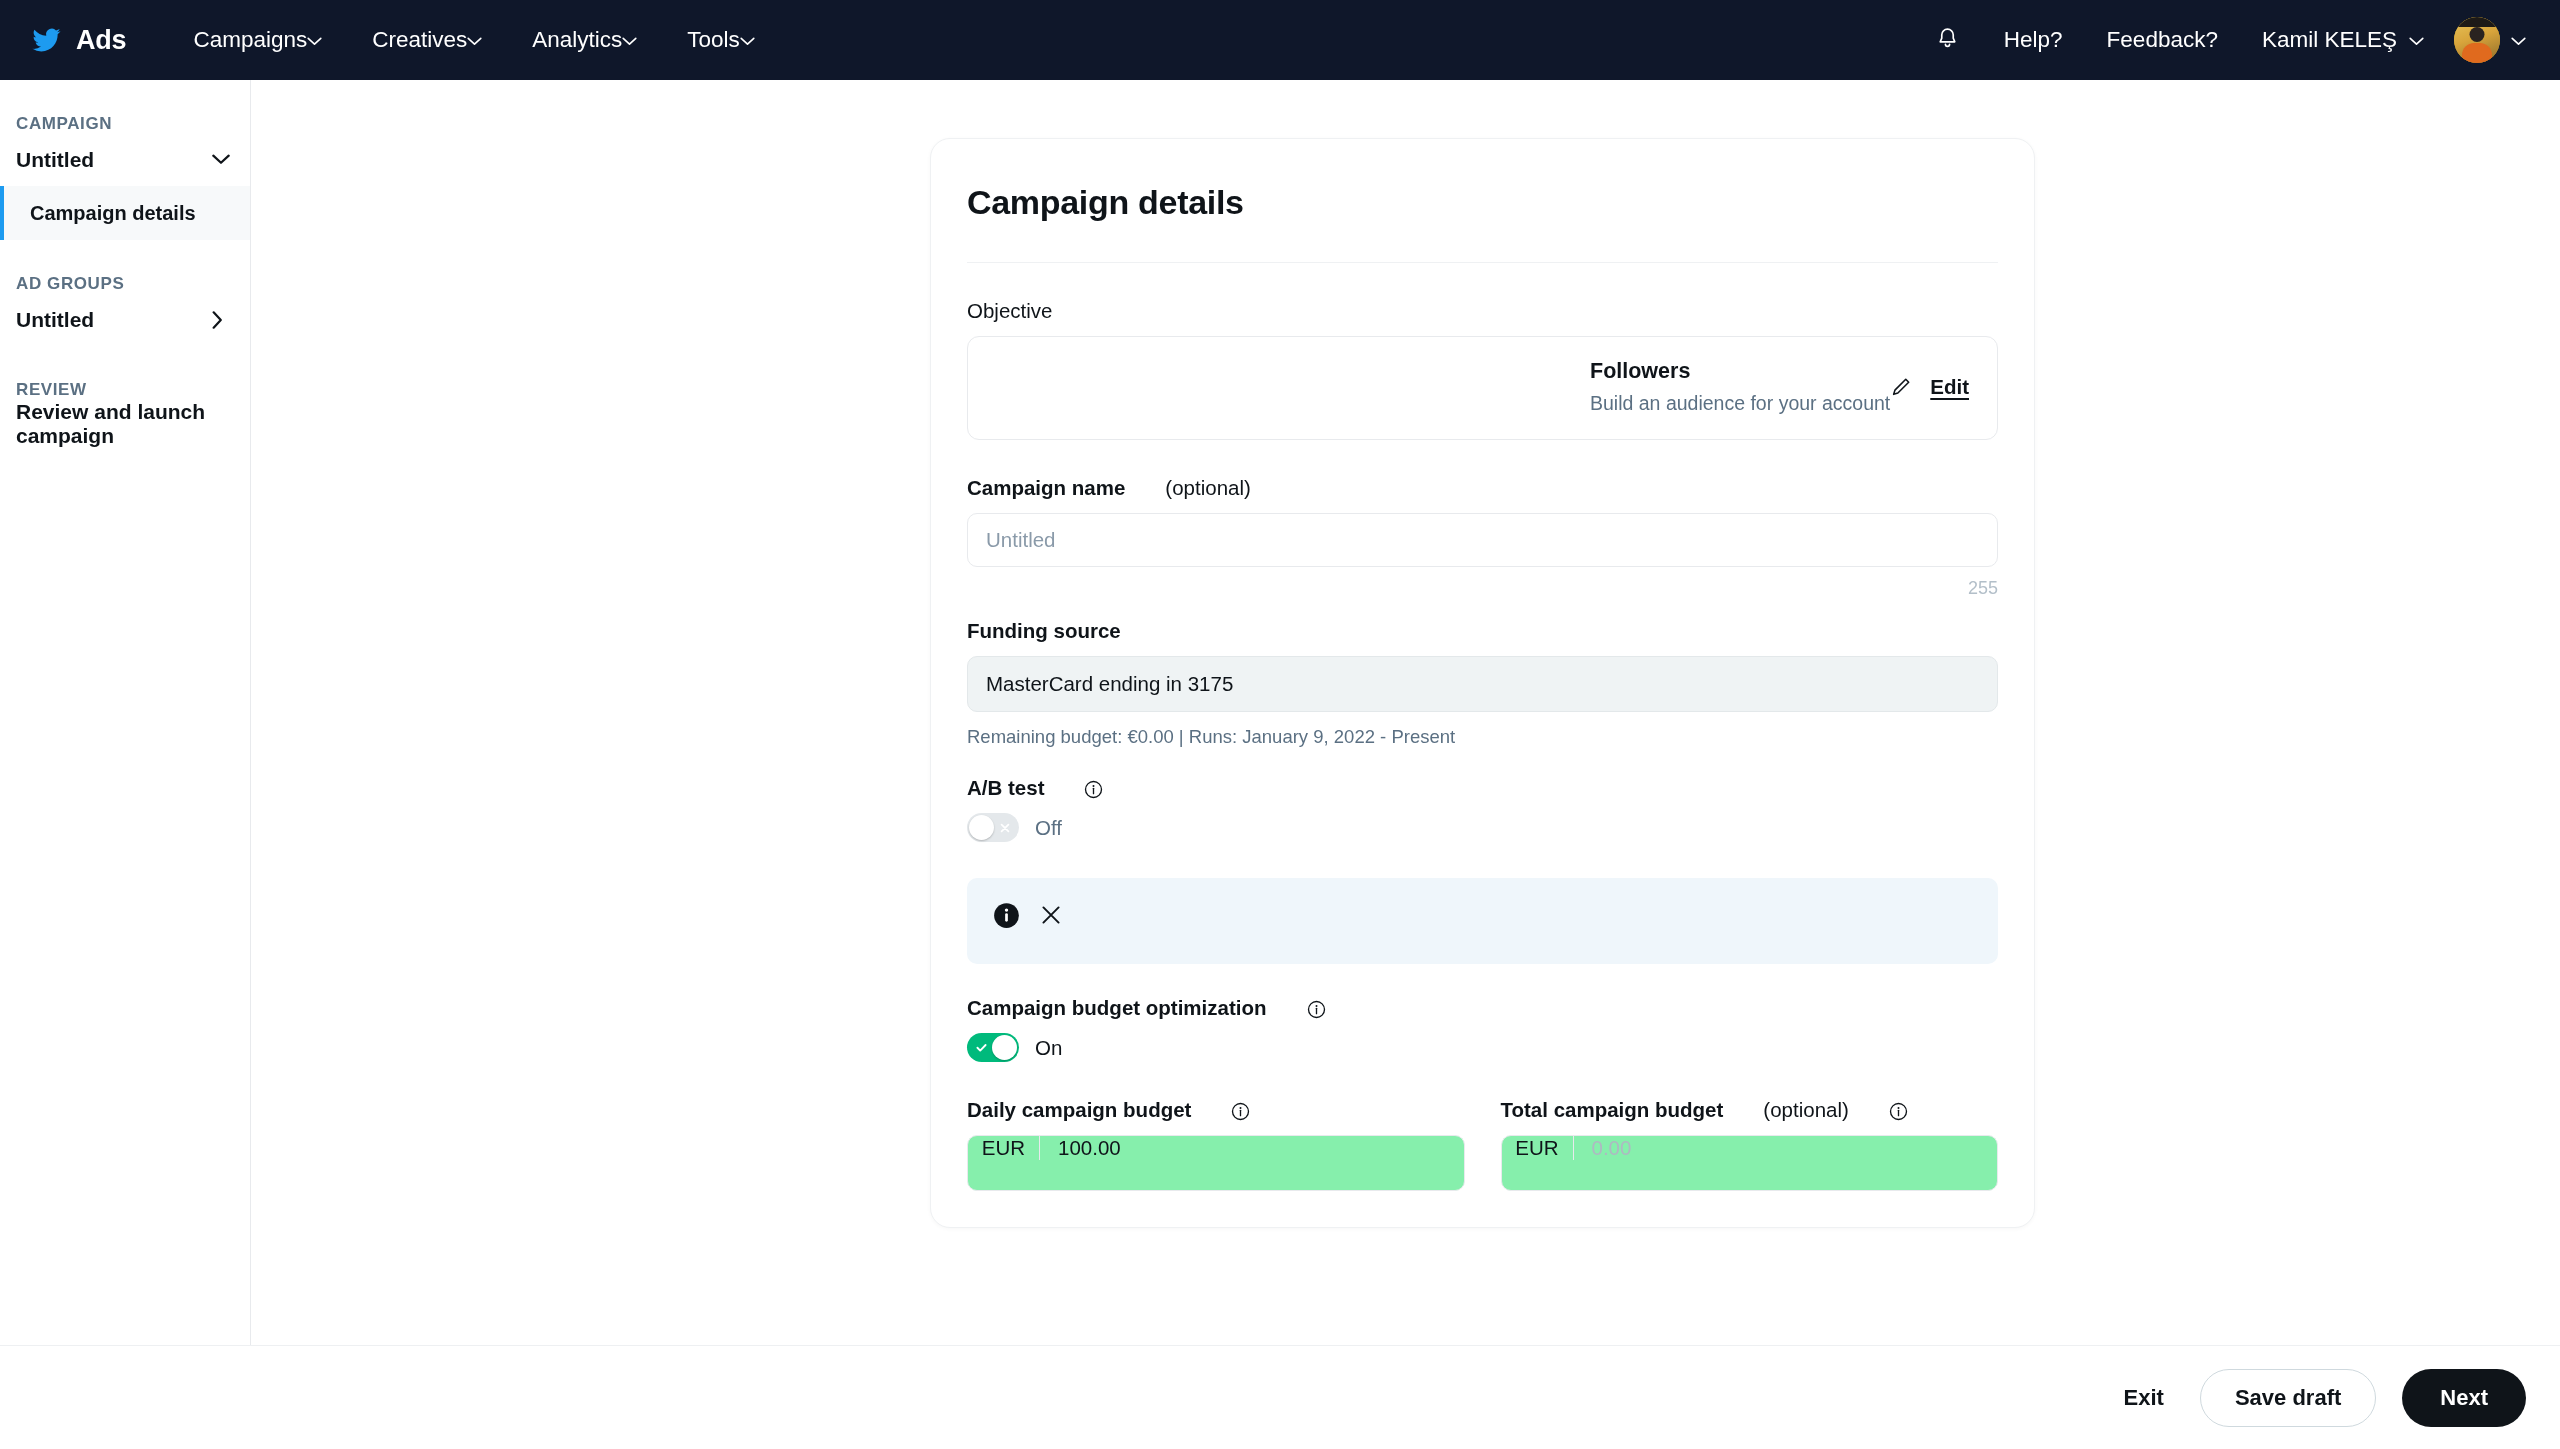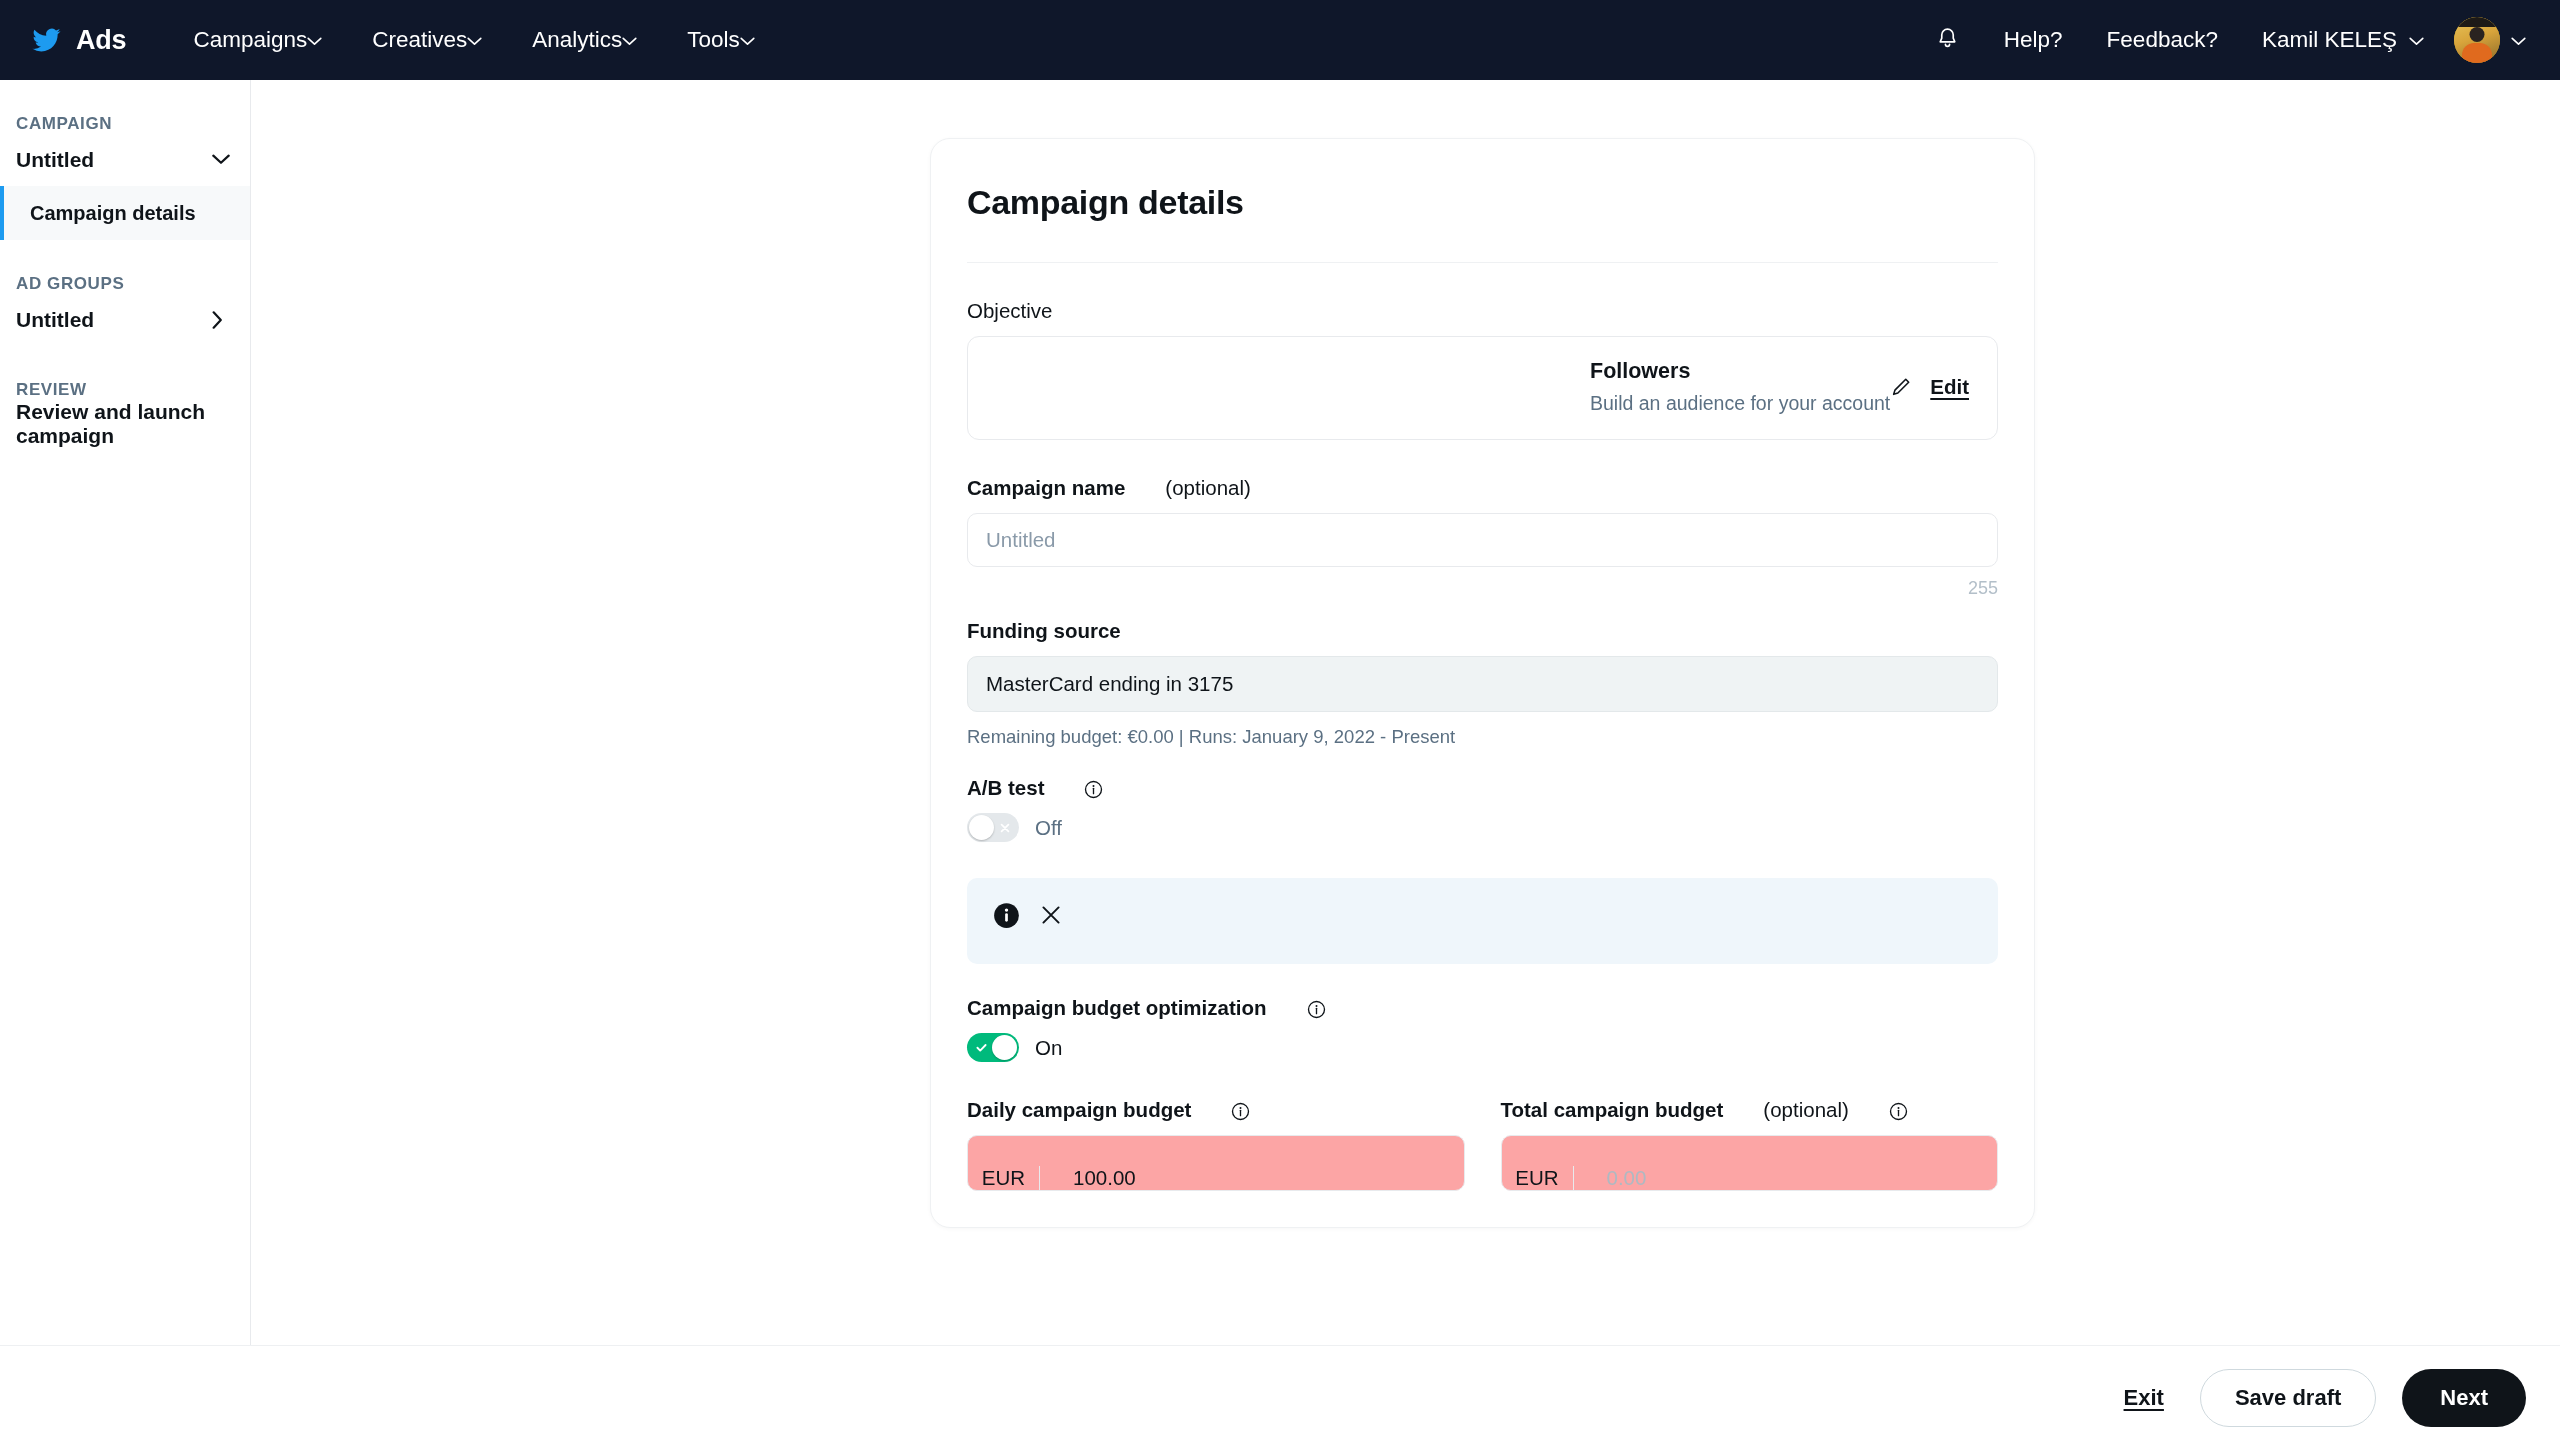--- a/index.html
+++ b/index.html
@@ -396,27 +396,26 @@
 
   
   .budget-row {
     display: flex;
     gap: 36px;
     padding-top: 36px;
   }
   .budget-col { flex: 1; }
   .budget-input {
     display: flex;
-    align-items: flex-end;
+    align-items: flex-start;
     height: 56px;
     border: 1px solid #e8eaed;
     border-radius: 10px;
     overflow: hidden;
-    background: #fca5a5;
-    gap: 15px;
+    background: #86efac;
   }
   .currency-prefix {
     width: 72px;
     display: flex;
     align-items: center;
     justify-content: center;
     font-size: 20.5px;
     color: #0f1419;
     border-right: 1px solid #e8eaed;
     flex: none;
@@ -444,21 +443,20 @@
     align-items: center;
     justify-content: flex-end;
     padding-right: 34px;
     gap: 26px;
     z-index: 15;
   }
   .exit-link {
     font-size: 22px;
     font-weight: 700;
     color: #0f1419;
-    text-decoration: underline;
     text-underline-offset: 4px;
     cursor: pointer;
     padding: 0 10px;
   }
   .btn-secondary {
     height: 58px;
     padding: 0 34px;
     border-radius: 29px;
     border: 1px solid #cfd9de;
     background: #ffffff;

